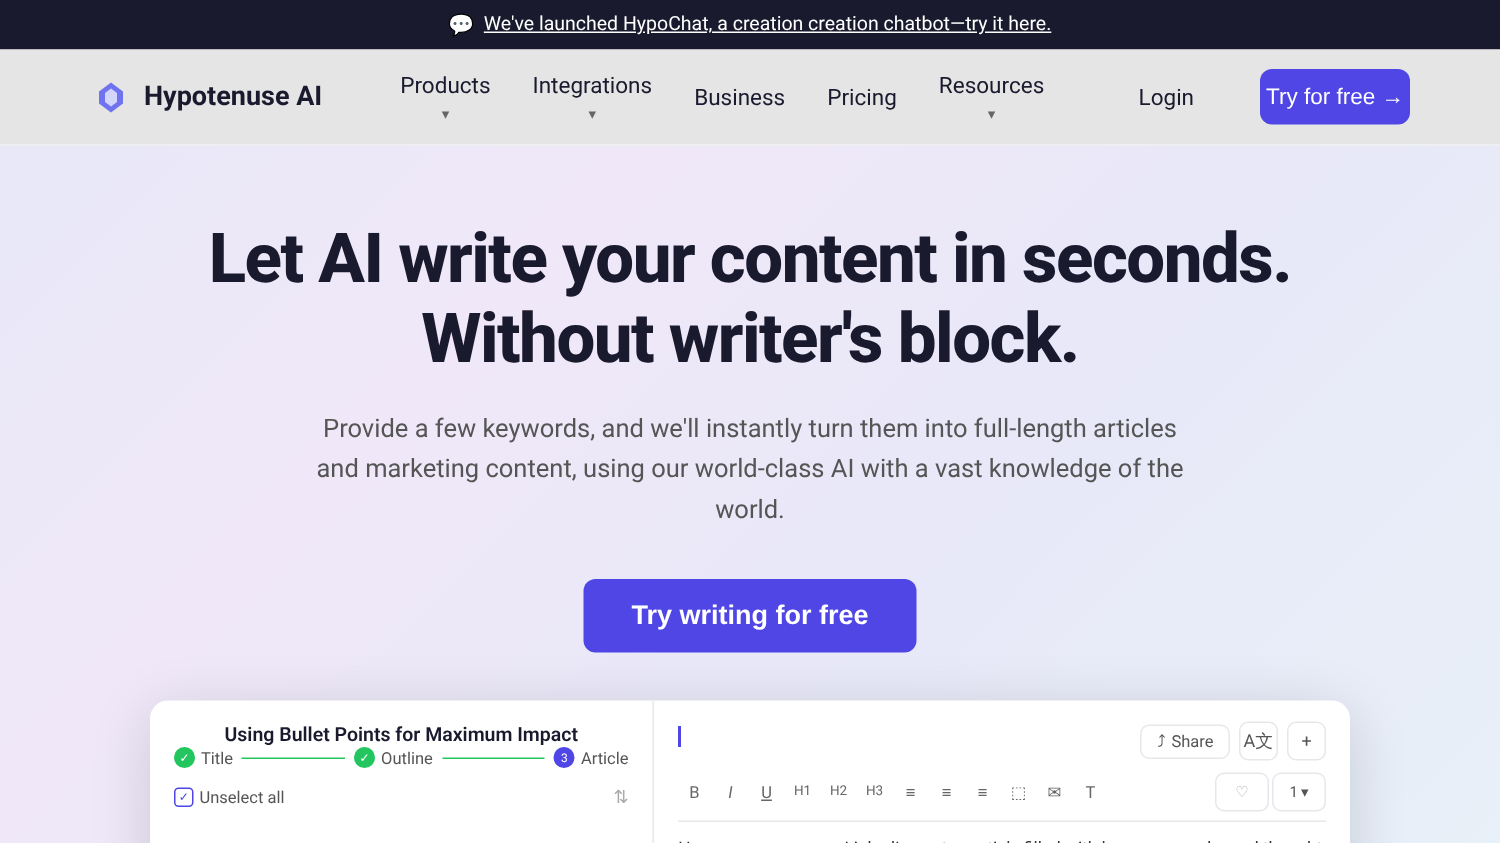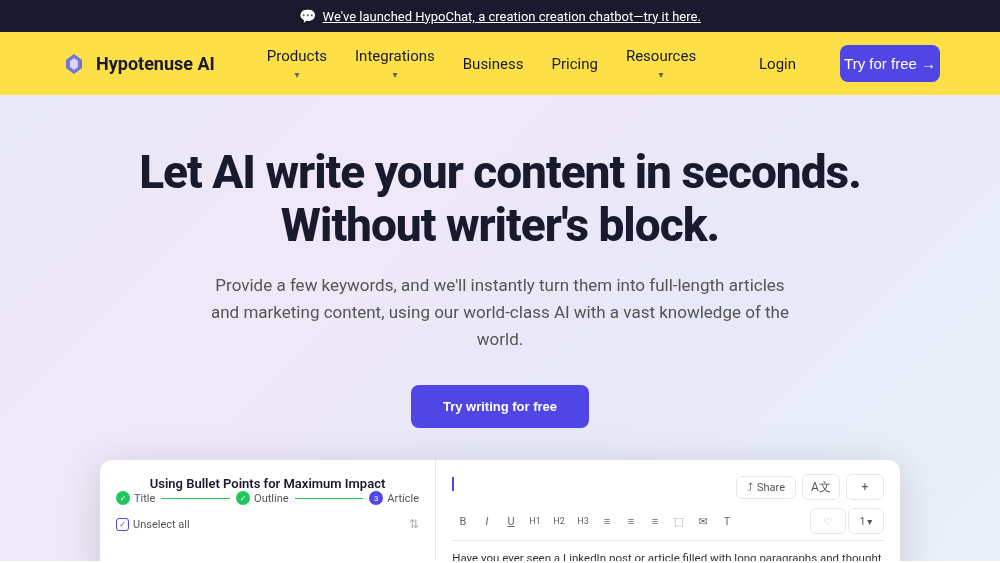--- a/index.html
+++ b/index.html
@@ -26,21 +26,21 @@
     .announcement-bar a {
       color: #fff;
       text-decoration: underline;
     }
     .announcement-icon {
       font-size: 14px;
     }
 
     
     .navbar {
-      background: #fde047;
+      background: #e5e5e5;
       display: flex;
       align-items: center;
       padding: 0 60px;
       height: 64px;
       border-bottom: 1px solid #f0f0f0;
       gap: 32px;
     }
     .logo {
       display: flex;
       align-items: center;
@@ -121,21 +121,21 @@
       max-width: 580px;
       margin: 16px auto 32px;
     }
 
     .hero-cta {
       background: #4f46e5;
       color: #fff;
       border: none;
       padding: 14px 32px;
       border-radius: 8px;
-      font-size: 13px;
+      font-size: 18px;
       font-weight: 600;
       cursor: pointer;
       display: inline-block;
       margin-bottom: 32px;
     }
 
     
     .preview-container {
       display: flex;
       gap: 0;
@@ -269,21 +269,21 @@
       padding: 4px 10px;
       font-size: 11px;
       display: flex;
       align-items: center;
       gap: 4px;
       cursor: pointer;
       color: #555;
     }
 
     .icon-btn {
-      width: 38px;
+      width: 26px;
       height: 26px;
       border: 1px solid #e5e7eb;
       border-radius: 6px;
       display: flex;
       align-items: center;
       justify-content: center;
       font-size: 12px;
       cursor: pointer;
       color: #555;
     }

